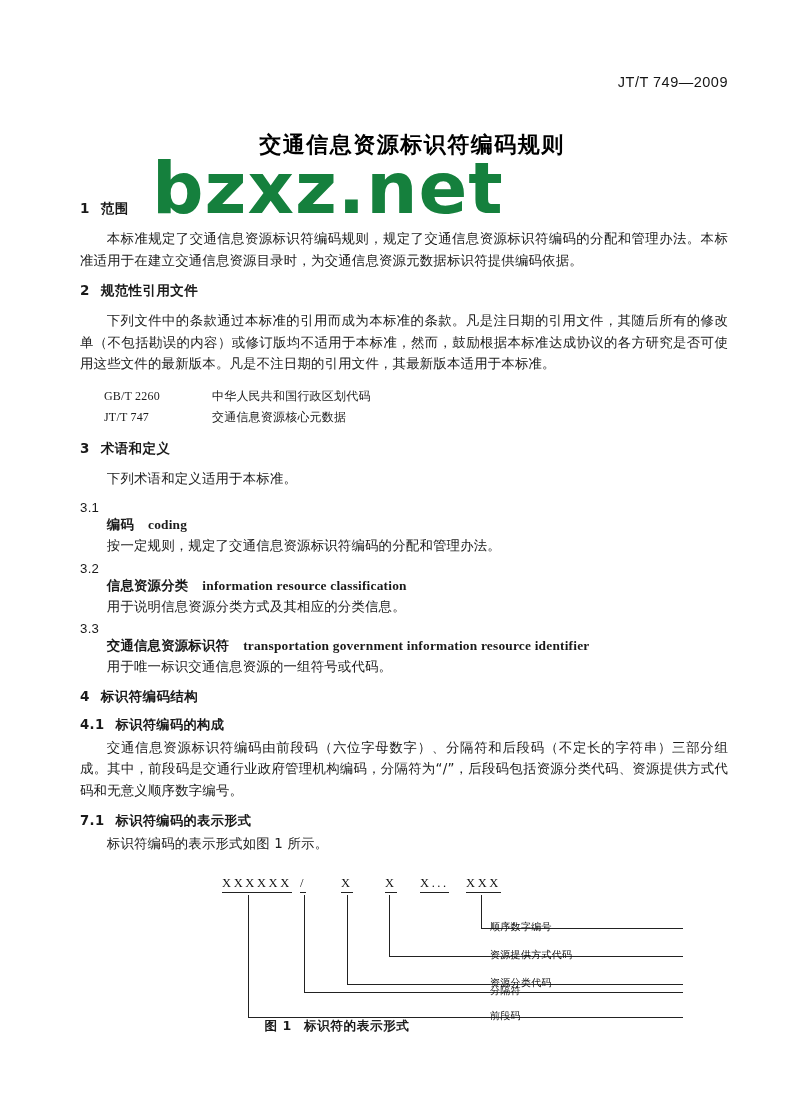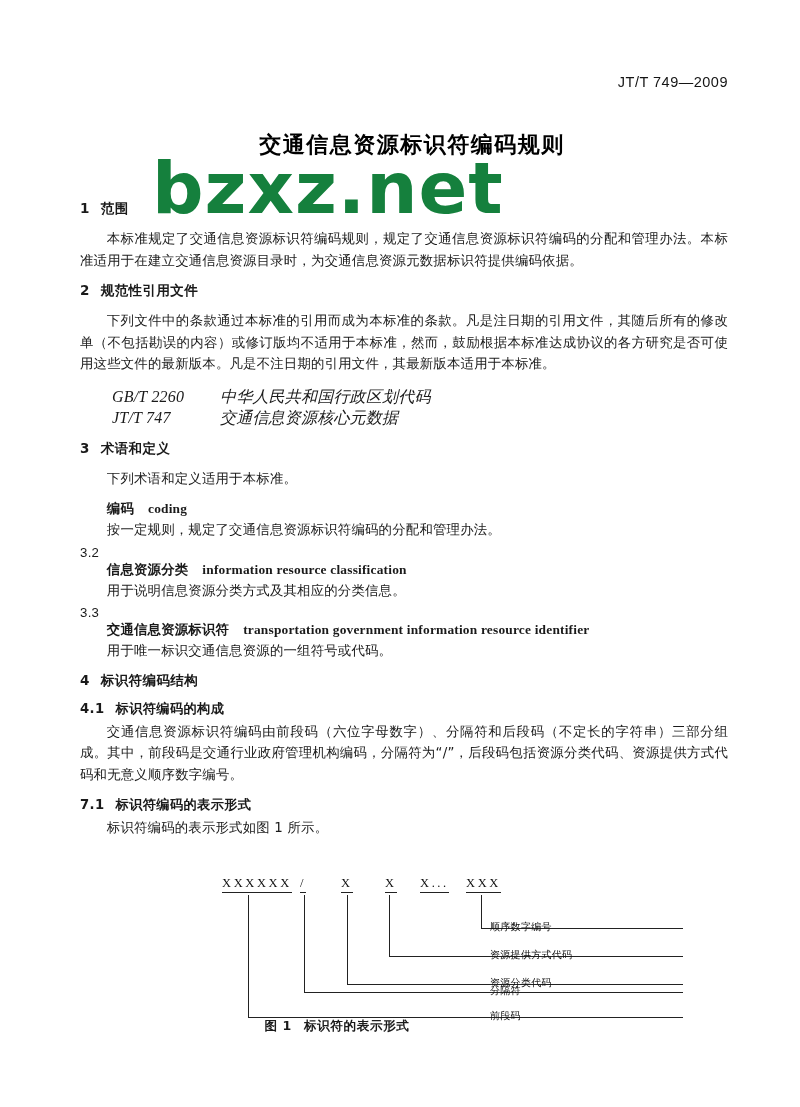--- a/index.html
+++ b/index.html
@@ -97,25 +97,24 @@
     text-align: justify;
     text-indent: 2em;
     letter-spacing: 0.2px;
   }
 
   .gap-sm { height: 6px; }
 
   
   .ref-list { margin: 0 0 11px 0; }
   .ref-row {
-    font-size: 16px;
+    font-size: 12px;
     line-height: 21.5px;
     padding-left: 2em;
     letter-spacing: 0.2px;
-    font-style: italic;
   }
   .ref-row .code {
     display: inline-block;
     width: 108px;
     font-family: "Liberation Serif", serif;
   }
 
   
   .term-num {
     font-size: 13.2px;
@@ -231,20 +230,21 @@
           <span class="code">JT/T 747</span><span>交通信息资源核心元数据</span>
         </div>
       </div>
 
       <h2 class="sec">
         <span class="num">3</span><span>术语和定义</span>
       </h2>
       <p class="para">下列术语和定义适用于本标准。</p>
 
       <div class="term-entry">
+        <div class="term-num">3.1</div>
         <div class="term-head">
           <span>编码</span><span class="en">coding</span>
         </div>
         <div class="term-def">按一定规则，规定了交通信息资源标识符编码的分配和管理办法。</div>
       </div>
 
       <div class="term-entry">
         <div class="term-num">3.2</div>
         <div class="term-head">
           <span>信息资源分类</span><span class="en">information resource classification</span>

